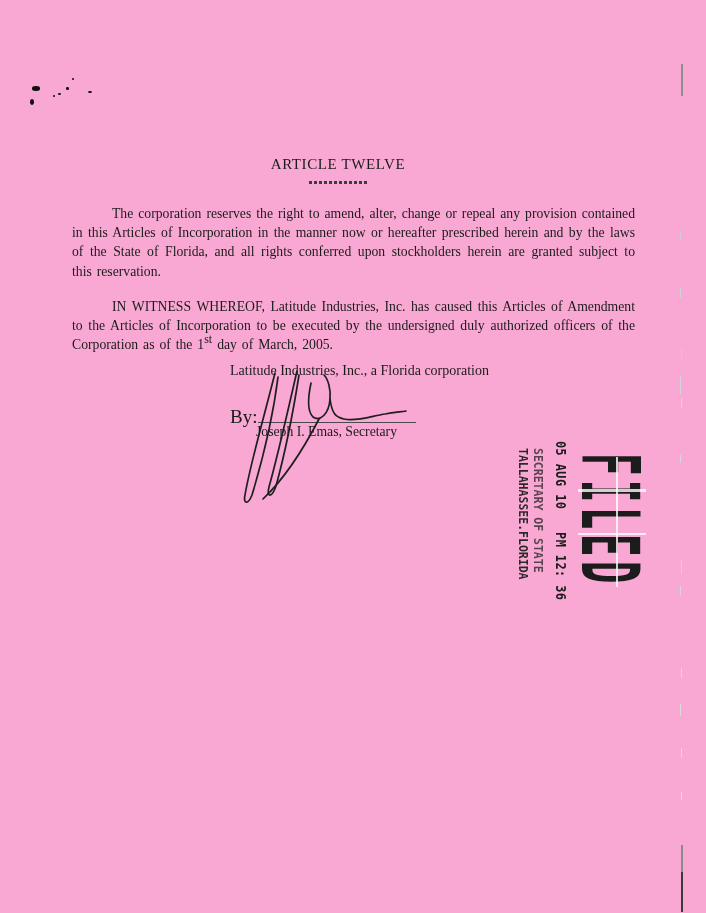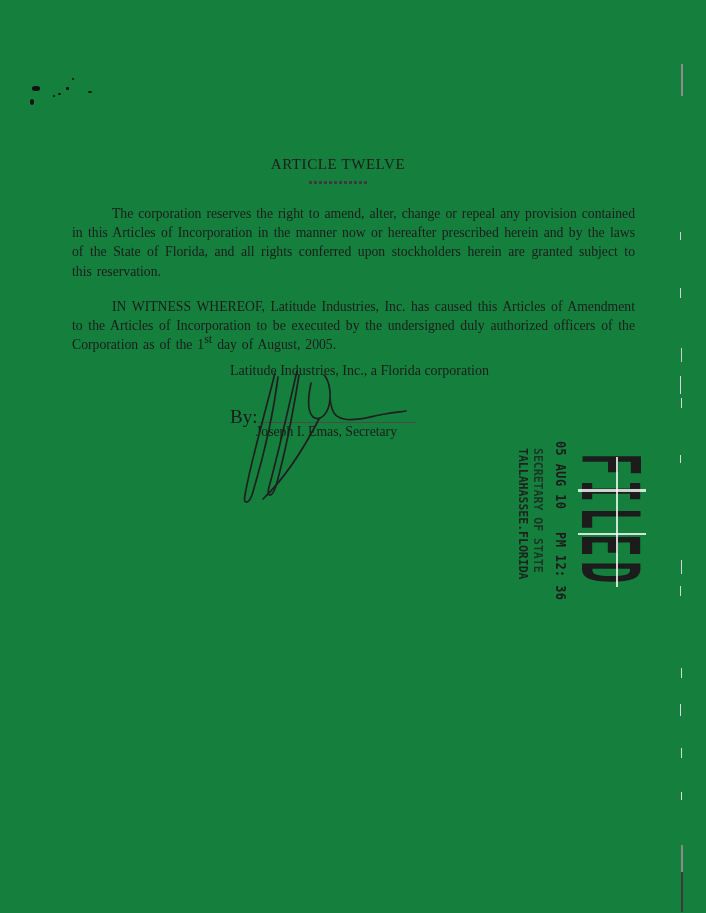--- a/index.html
+++ b/index.html
@@ -1,18 +1,18 @@
 <!DOCTYPE html>
 <html><head>
 <meta charset="utf-8">
 <style>
   html,body { margin:0; padding:0; background:#ffffff; }
   .page {
     position:relative; width:706px; height:913px;
-    background:#15803d; overflow:hidden;
+    background:#f9a8d4; overflow:hidden;
     font-family:"Liberation Serif", serif; color:#1b1b1b;
   }
 
   
   .doc-title {
     position:absolute; left:72px; top:156px; width:532px;
     text-align:center; font-size:15px; letter-spacing:.6px;
   }
   .title-underline {
     position:absolute; left:309px; top:181px; width:58px; height:3px;
@@ -83,21 +83,21 @@
   <div class="speck" style="left:53px;top:95px;width:2px;height:2px;"></div>
   <div class="speck" style="left:58px;top:93px;width:3px;height:2px;"></div>
   <div class="speck" style="left:66px;top:87px;width:3px;height:3px;"></div>
   <div class="speck" style="left:88px;top:91px;width:4px;height:2px;"></div>
   <div class="speck" style="left:72px;top:78px;width:2px;height:2px;"></div>
 
   <div class="doc-title">ARTICLE TWELVE</div>
   <div class="title-underline"></div>
 
   <div class="para para-amendment">The corporation reserves the right to amend, alter, change or repeal any provision contained in this Articles of Incorporation in the manner now or hereafter prescribed herein and by the laws of the State of Florida, and all rights conferred upon stockholders herein are granted subject to this reservation.</div>
-  <div class="para para-witness"><span>IN WITNESS WHEREOF, Latitude Industries, Inc. has caused this Articles of Amendment to the Articles of Incorporation to be executed by the undersigned duly authorized officers of the Corporation as of the 1</span><sup>st</sup><span> day of August, 2005.</span></div>
+  <div class="para para-witness"><span>IN WITNESS WHEREOF, Latitude Industries, Inc. has caused this Articles of Amendment to the Articles of Incorporation to be executed by the undersigned duly authorized officers of the Corporation as of the 1</span><sup>st</sup><span> day of March, 2005.</span></div>
 
   <div class="company-line">Latitude Industries, Inc., a Florida corporation</div>
   <div class="by-row"><span>By:</span><span class="sig-line"></span></div>
   <div class="signer-name">Joseph I. Emas, Secretary</div>
 
   <svg class="signature-svg" width="195" height="145" viewBox="0 0 195 145">
     <g fill="none" stroke="#1f1f1f" stroke-width="1.7" stroke-linecap="round">
       <path d="M 42,8 C 31,52 17,100 12,130 C 10,139 15,140 19,130 C 28,100 40,52 45,12"></path>
       <path d="M 64,6 C 55,45 45,90 36,122 C 33,133 39,133 43,121 C 51,92 60,48 66,10"></path>
       <path d="M 78,18 C 75,32 74,46 80,52 C 87,57 96,49 97,34 C 98,24 95,14 91,10"></path>

